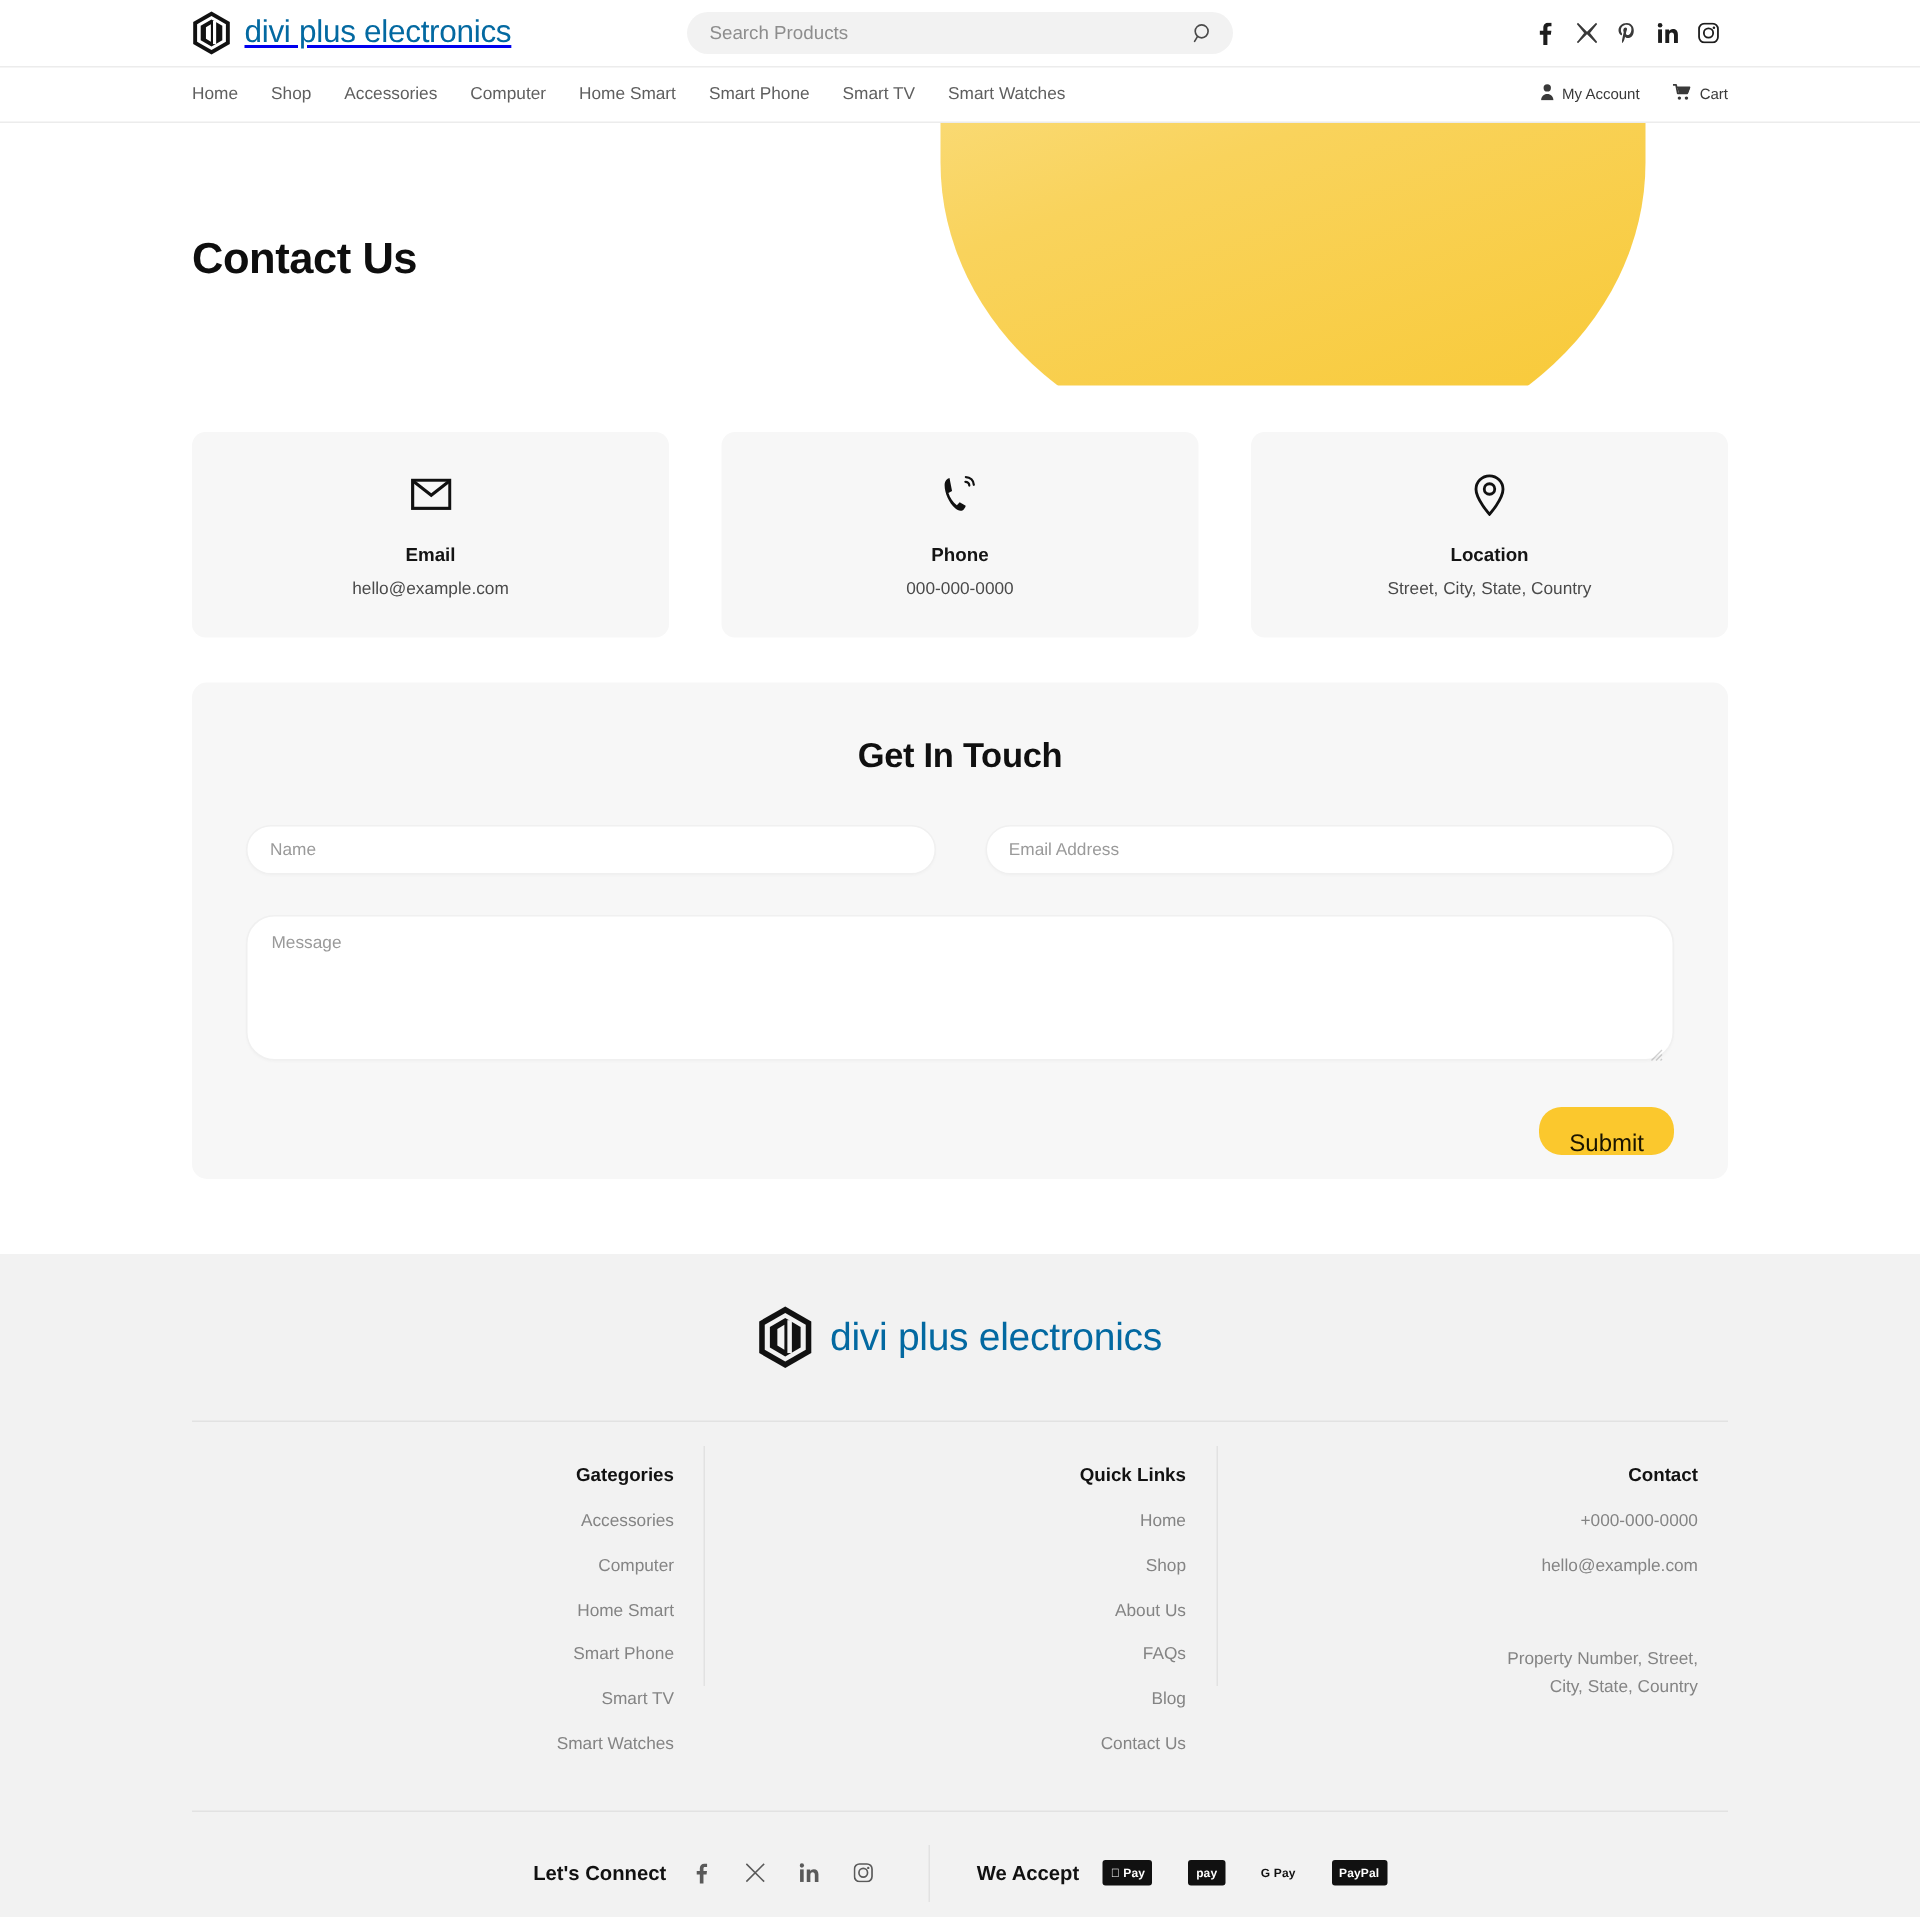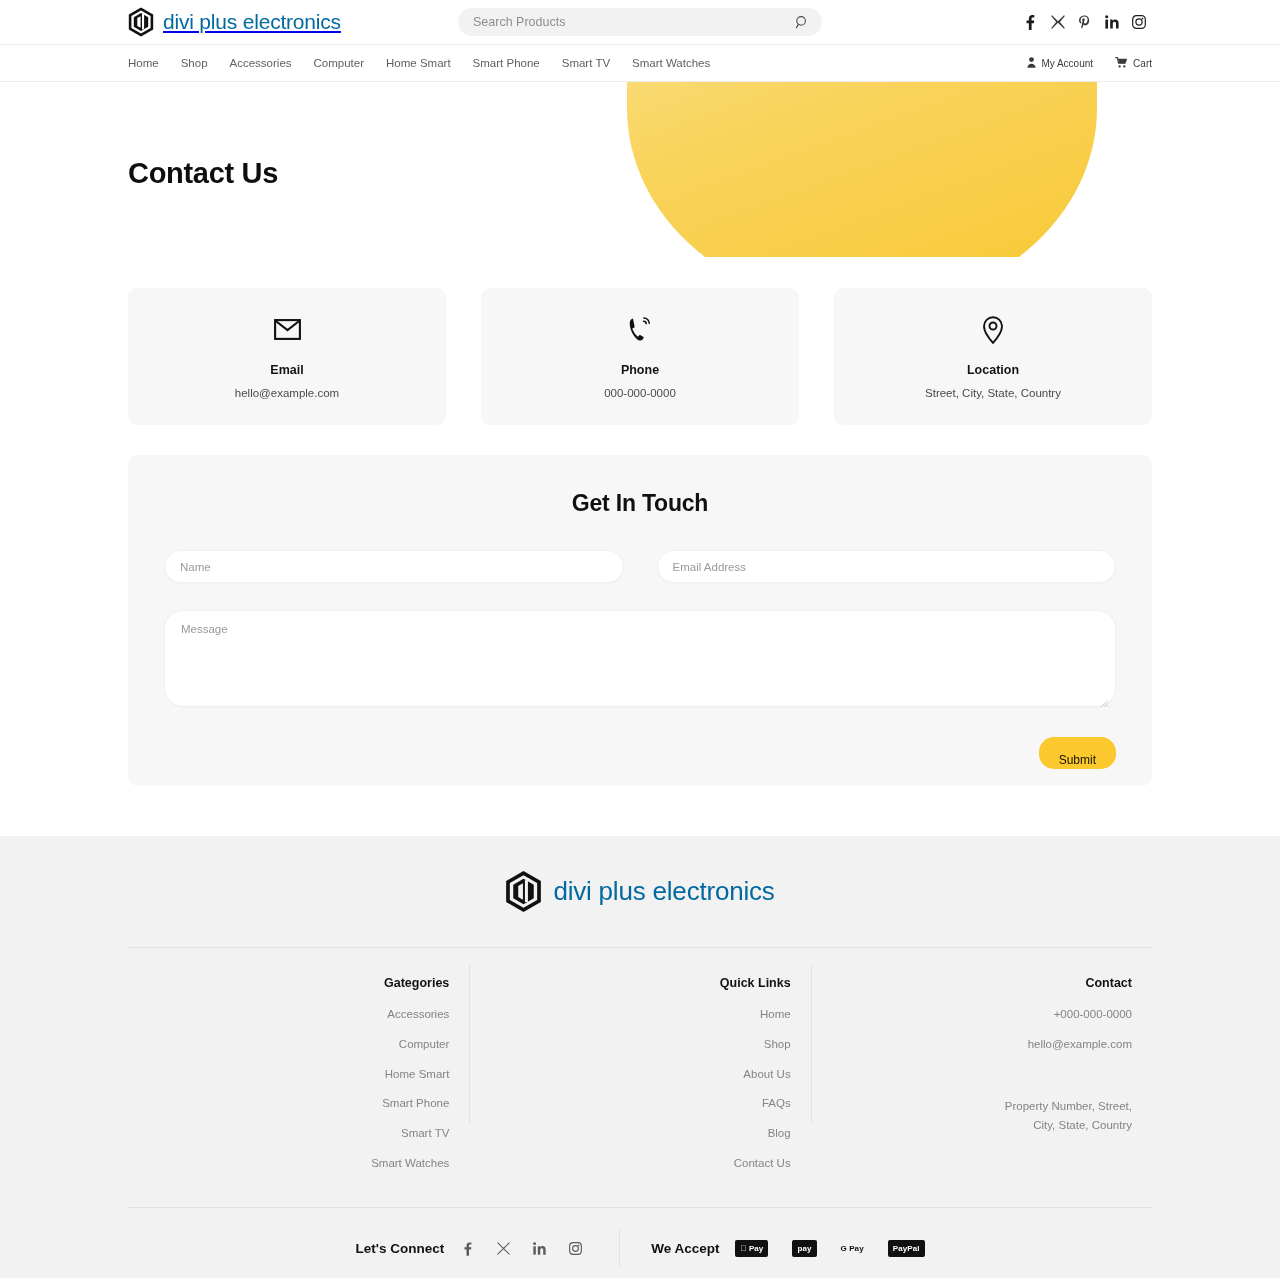--- a/index.html
+++ b/index.html
@@ -92,21 +92,21 @@
     width:100%; height:97px; background:#fff; border:1px solid #f0f0f0; border-radius:19px;
     padding:12px 16px; font-family:"Liberation Sans", sans-serif; font-size:11.5px; color:#3a3a3a;
     outline:none; resize:none; box-shadow:0 1px 2px rgba(0,0,0,0.025);
   }
   .textarea::placeholder { color:#9a9a9a; }
   .resize-grip { position:absolute; right:7px; bottom:7px; width:10px; height:10px; opacity:0.35; }
   .submit-row { display:flex; justify-content:flex-end; margin-top:26px; }
   .submit-btn {
     background:#fbc82d; color:#1a1400; border:0; border-radius:15px;
     padding:16px 20px; height:29px; font-family:"Liberation Sans", sans-serif;
-    font-size:12px; font-weight:400; cursor:pointer;
+    font-size:16px; font-weight:400; cursor:pointer;
   }
 
   
   .footer { position:absolute; left:0; top:836px; width:1280px; height:442px; background:#f2f2f2; }
   .footer-logo { display:flex; align-items:center; justify-content:center; gap:11px; padding-top:34px; }
   .footer-logo .brand-mark { width:37px; height:43px; }
   .footer-logo .brand-text { font-size:26px; }
 
   .fdiv { margin:34px 128px 0 128px; border-top:1px solid #e2e2e2; }
   .fcols { display:flex; padding:0 128px; margin-top:28px; }

